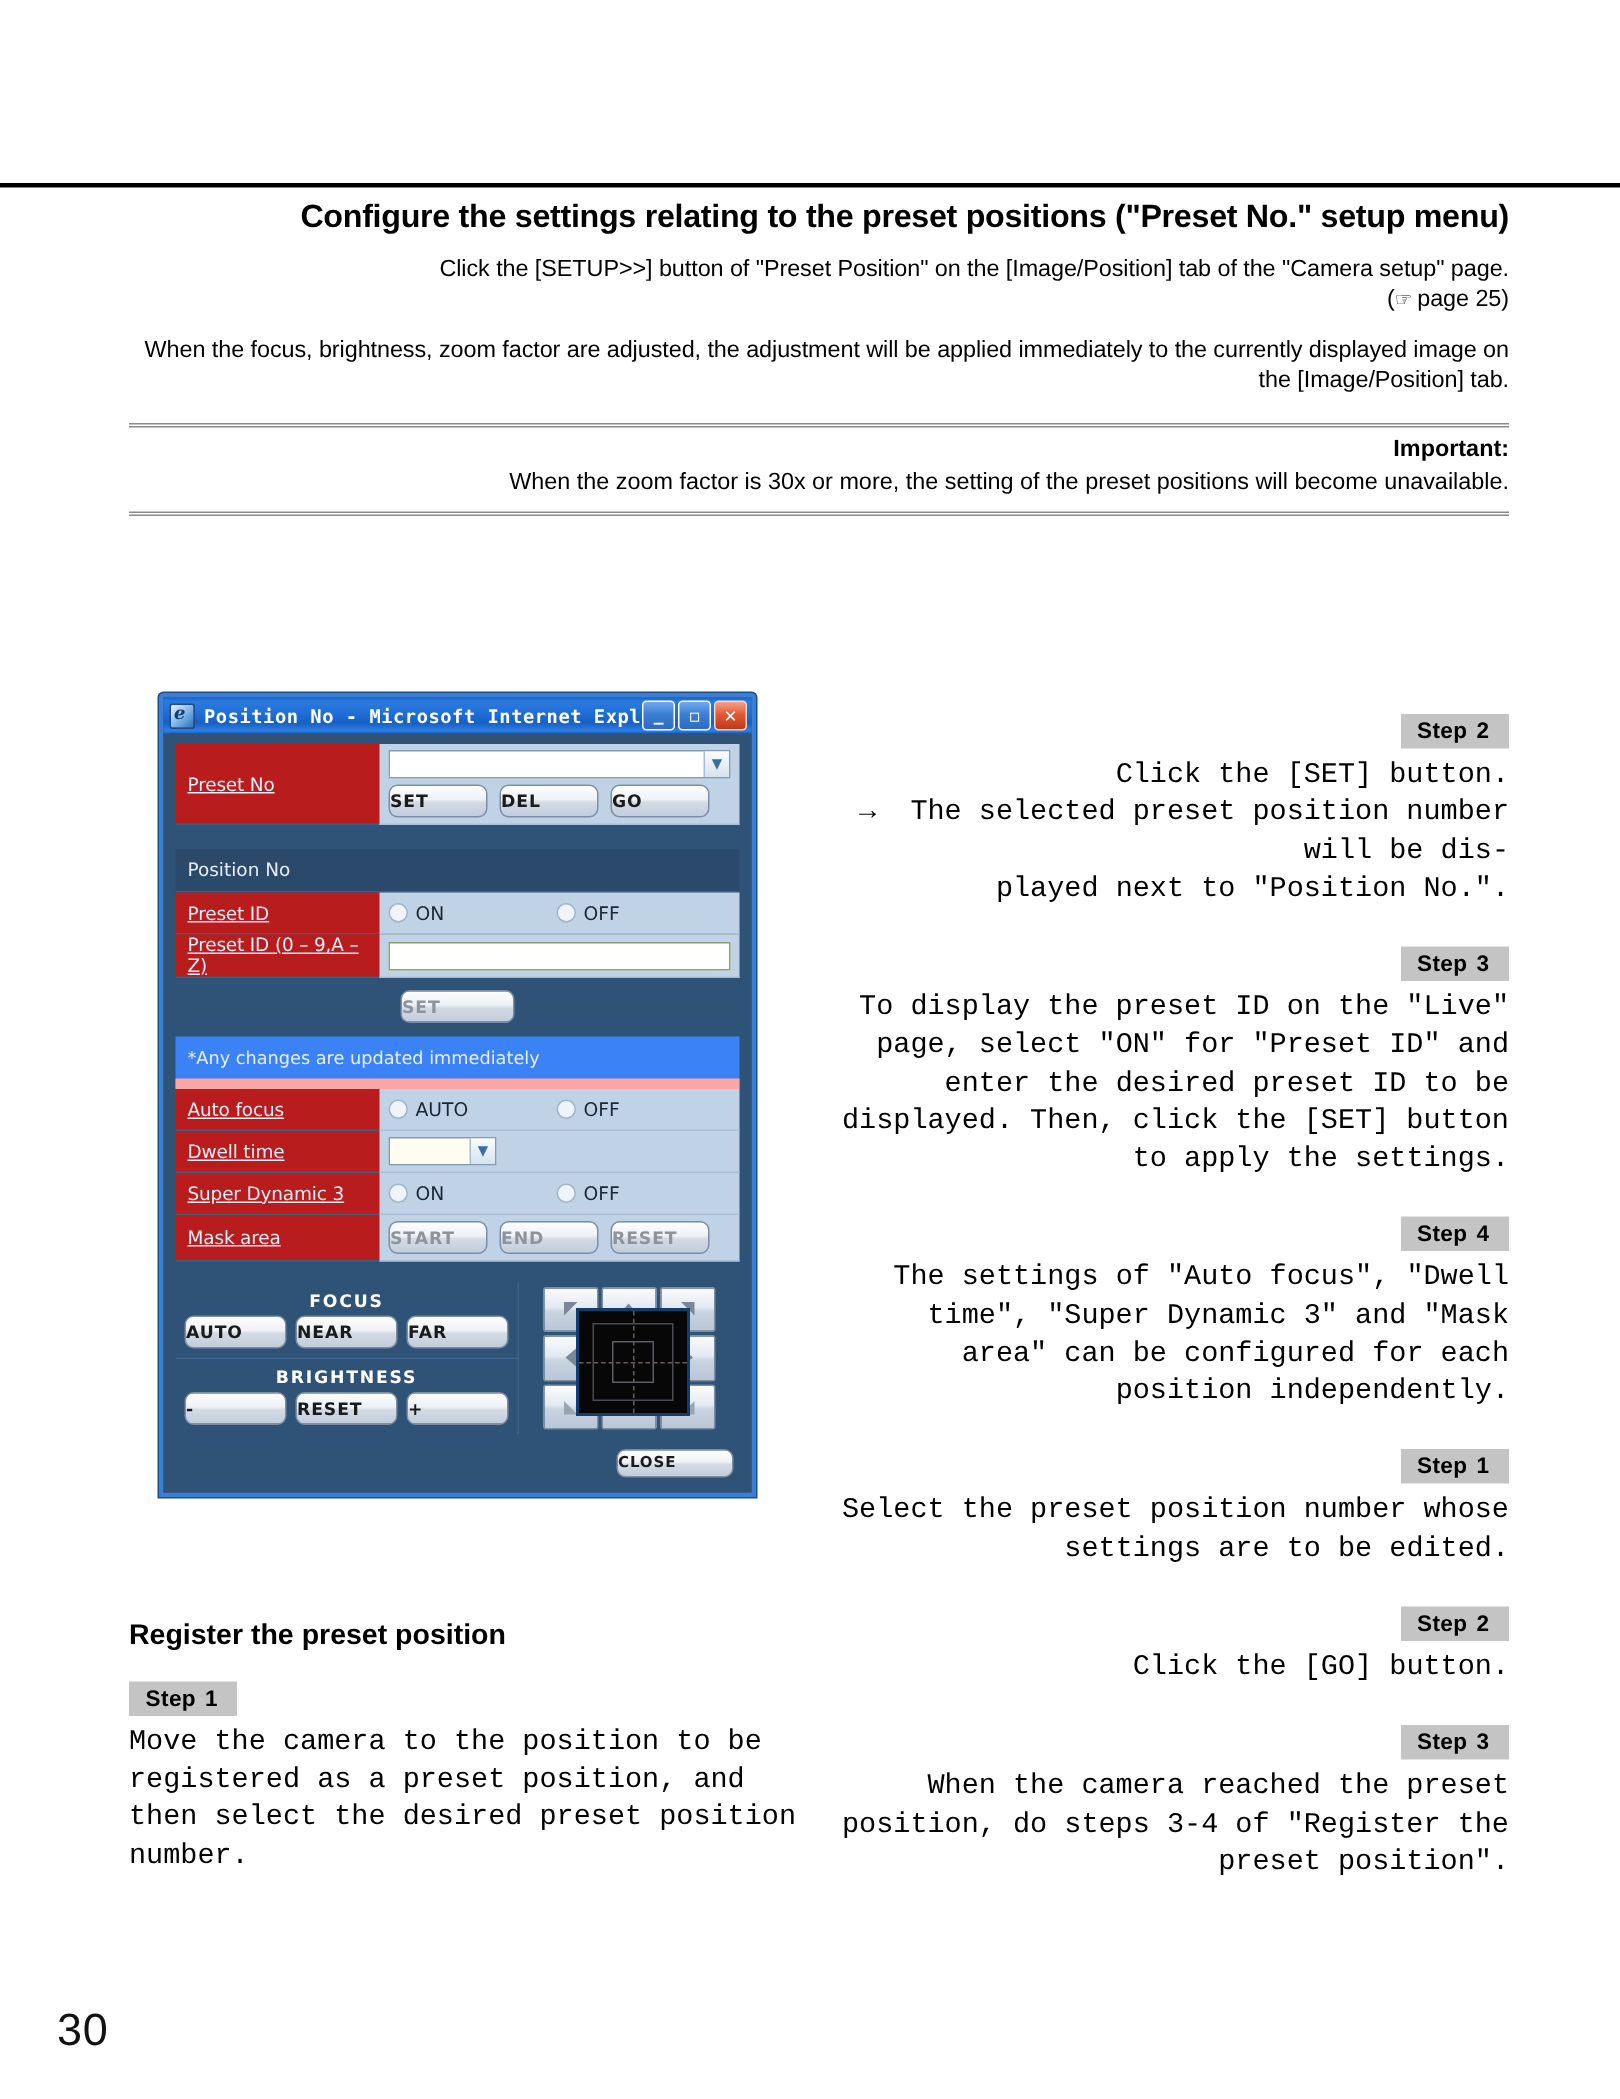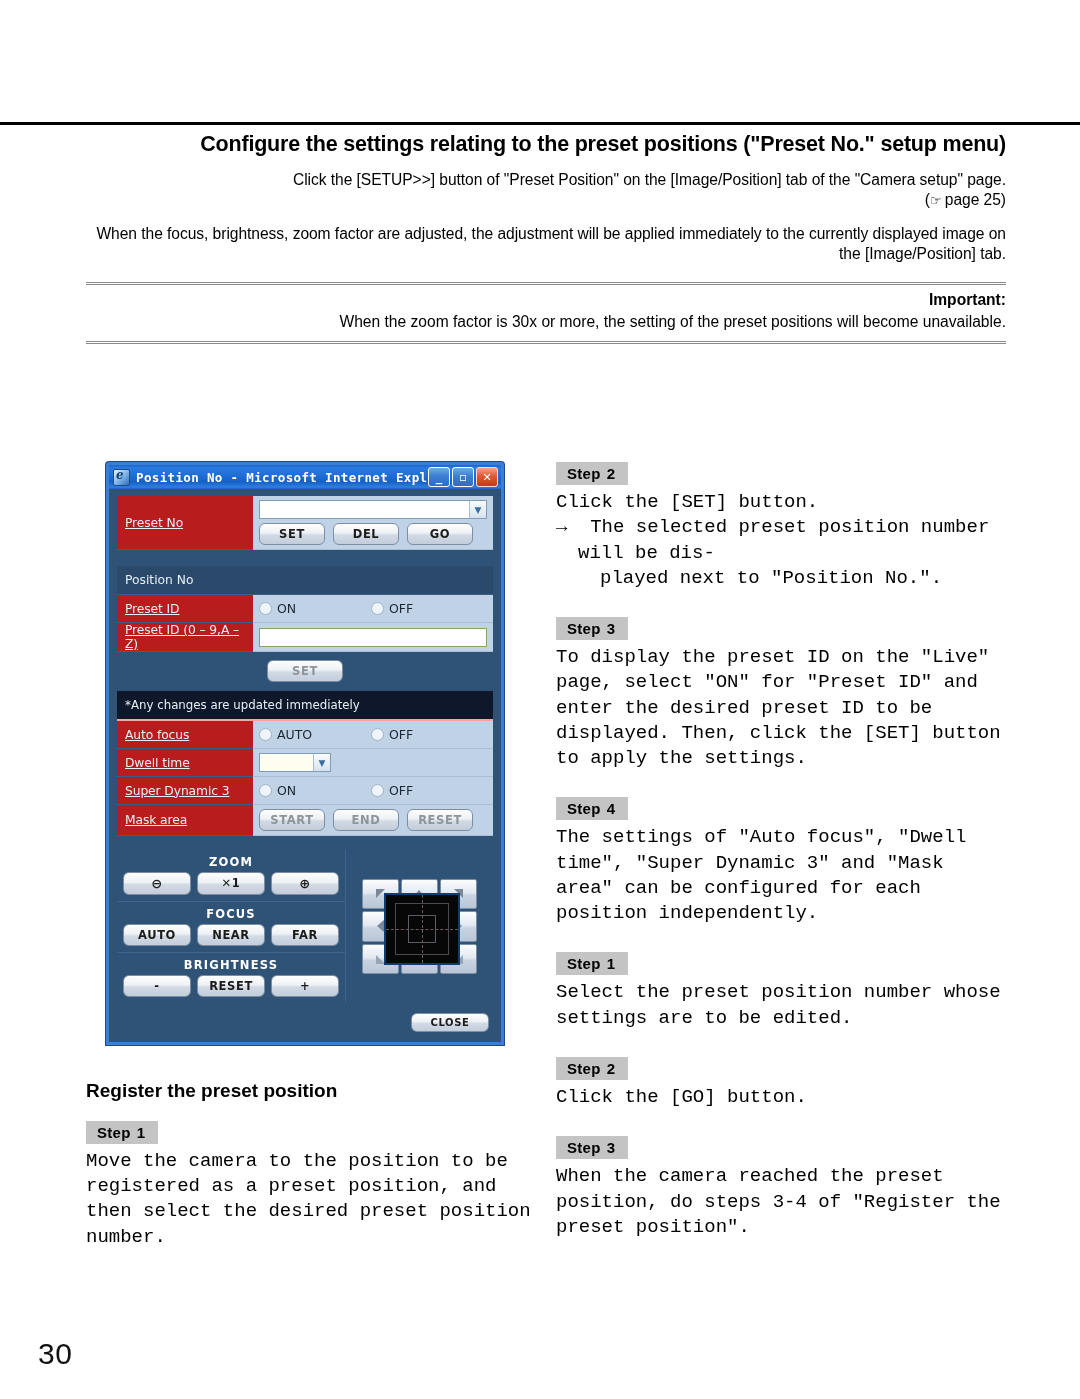--- a/index.html
+++ b/index.html
@@ -86,22 +86,23 @@
     top: 462px;
     width: 920px;
   }
   .col-left {
     position: absolute;
     left: 0; top: 0;
     width: 470px;
   }
   .col-right {
     position: absolute;
-    left: 470px; top: 0;
+    left: 470px; top: 14px;
     width: 450px;
+    text-align: right;
   }
 
   .step-badge {
     display: inline-block;
     background: #c4c4c4;
     color: #000;
     font-size: 15px;
     font-weight: bold;
     padding: 3px 13px 3px 11px;
     letter-spacing: .3px;
@@ -242,25 +243,25 @@
     background: #2f5277;
   }
   .head-row {
     background: #2b4a6b;
     color: #e7eef7;
     font-size: 12.3px;
     padding: 7px 0 7px 8px;
     border-bottom: 1px solid #3d5f84;
   }
   .note-row {
-    background: #0f172a;
+    background: #3b82f6;
     color: #e7eef7;
     font-size: 11.8px;
     padding: 7px 0 7px 8px;
-    border-bottom: 2px solid #fca5a5;
+    border-bottom: 7px solid #fca5a5;
   }
 
   
   .xp-select {
     background: #ffffff;
     border: 1px solid #7f9db9;
     height: 19px;
     display: flex;
     align-items: center;
     justify-content: flex-end;
@@ -287,21 +288,21 @@
   .btn-row { display: flex; gap: 8px; }
   .xp-btn {
     background: linear-gradient(to bottom,#fdfdfd 0%,#eef1f5 45%,#d2dae4 55%,#c3cddb 100%);
     border: 1px solid #7b8ea5;
     border-radius: 6px;
     color: #1b1b1b;
     font-size: 11.5px;
     font-weight: bold;
     letter-spacing: .6px;
     padding: 3px 0 3px 0;
-    text-align: center;
+    text-align: left;
     box-shadow: inset 0 1px 0 #ffffff;
     cursor: pointer;
     min-width: 62px;
     font-family: "DejaVu Sans", sans-serif;
   }
   .xp-btn.dim { color: #8e949c; }
   .xp-btn.w80 { min-width: 74px; }
   .xp-btn.w66 { min-width: 64px; }
 
   .radio-grp { display: flex; align-items: center; justify-content: flex-end; }
@@ -562,28 +563,20 @@
               <div class="xp-btn dim w66">START</div>
               <div class="xp-btn dim w66">END</div>
               <div class="xp-btn dim w66">RESET</div>
             </div>
           </div>
         </div>
 
         <div class="ctrl-panel">
           <div class="ctrl-left">
 
-            <div class="ctrl-group">
-              <div class="ctrl-caption">ZOOM</div>
-              <div class="ctrl-btns">
-                <div class="xp-btn mag">⊖</div>
-                <div class="xp-btn">✕1</div>
-                <div class="xp-btn mag">⊕</div>
-              </div>
-            </div>
 
             <div class="ctrl-group">
               <div class="ctrl-caption">FOCUS</div>
               <div class="ctrl-btns">
                 <div class="xp-btn">AUTO</div>
                 <div class="xp-btn">NEAR</div>
                 <div class="xp-btn">FAR</div>
               </div>
             </div>
 

